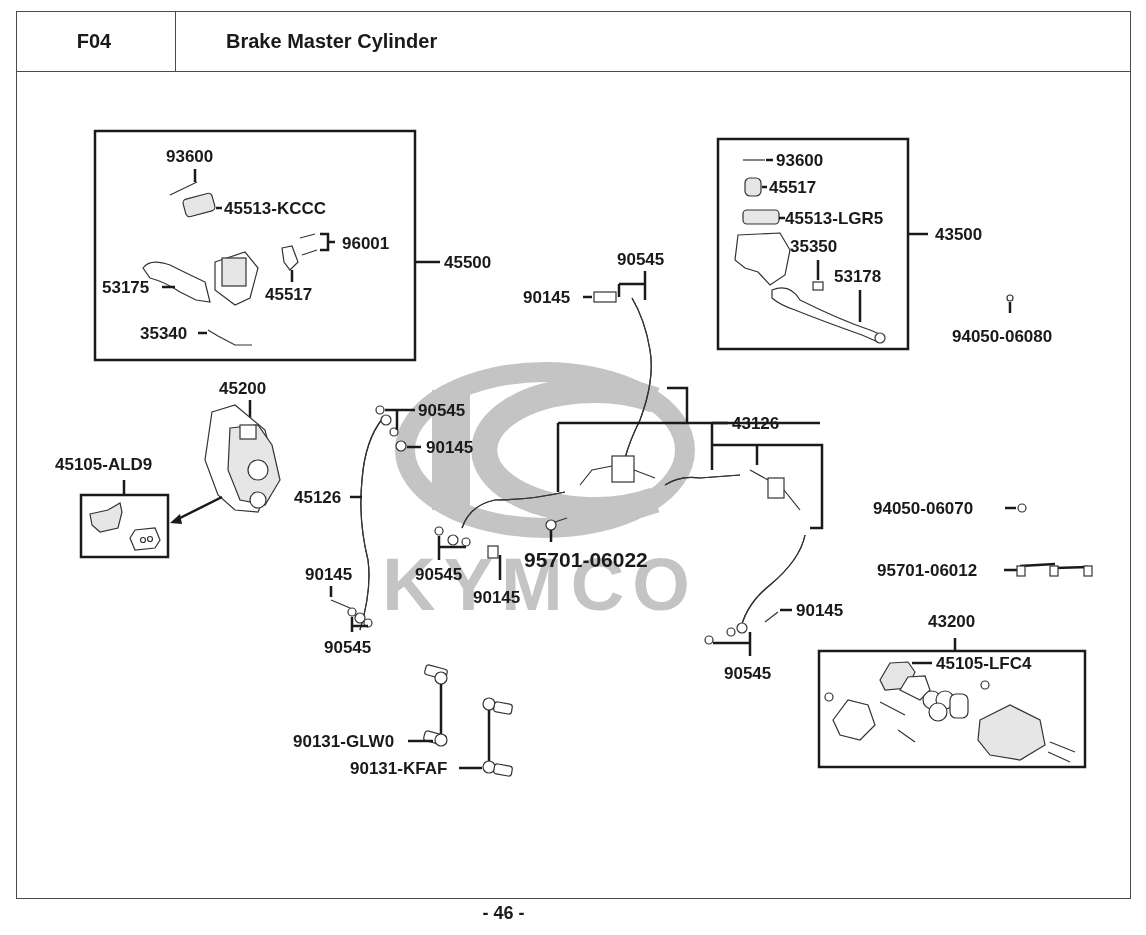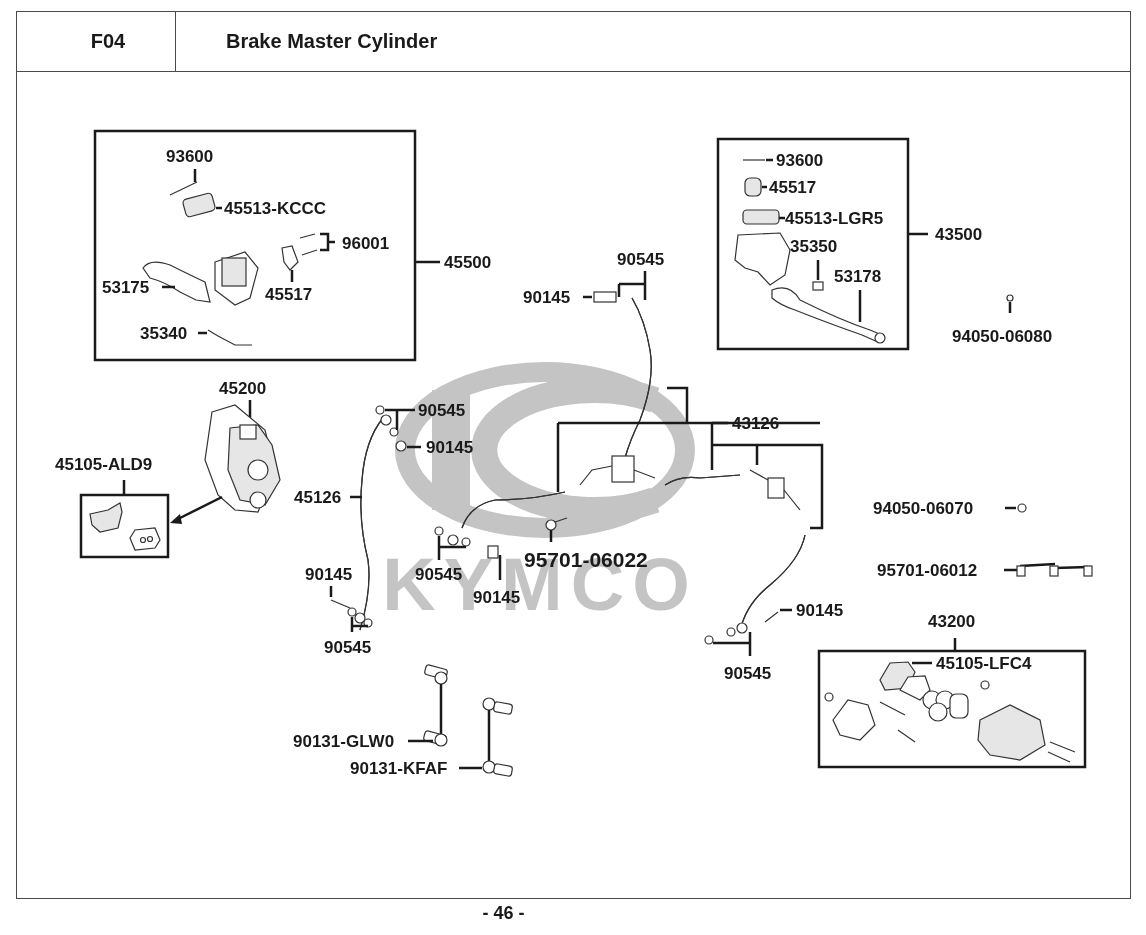--- a/index.html
+++ b/index.html
@@ -1,20 +1,20 @@
 <!DOCTYPE html>
 <html><head>
 <meta charset="utf-8">
 <style>
   html,body{margin:0;padding:0;background:#fff;}
   body{width:1146px;height:935px;position:relative;overflow:hidden;font-family:"Liberation Sans",sans-serif;color:#1a1a1a;}
   .frame{position:absolute;left:16px;top:11px;width:1115px;height:888px;border:1.5px solid #4a4a4a;box-sizing:border-box;}
   .hdr-line{position:absolute;left:16px;top:71px;width:1115px;height:0;border-top:1.5px solid #4a4a4a;}
   .hdr-code-box{position:absolute;left:16px;top:11px;width:160px;height:61px;border-right:1.5px solid #4a4a4a;box-sizing:border-box;}
-  .hdr-code{position:absolute;left:28px;top:11px;width:160px;height:61px;line-height:61px;text-align:center;font-weight:bold;font-size:20px;}
+  .hdr-code{position:absolute;left:14px;top:11px;width:160px;height:61px;line-height:61px;text-align:center;font-weight:bold;font-size:20px;}
   .hdr-title{position:absolute;left:226px;top:11px;height:44px;line-height:61px;font-weight:bold;font-size:20px;}
   .page-num{position:absolute;left:0;width:1007px;top:903px;text-align:center;font-weight:bold;font-size:18px;}
   svg.diagram{position:absolute;left:0;top:0;}
   .lbl{font-family:"Liberation Sans",sans-serif;font-weight:bold;font-size:17px;fill:#1a1a1a;}
   .lbl-big{font-size:21px;}
   .ln{stroke:#1a1a1a;stroke-width:2.5;fill:none;}
   .box{stroke:#1a1a1a;stroke-width:2.5;fill:none;}
   .part{stroke:#333;stroke-width:1.2;fill:#fff;}
   .part-g{stroke:#333;stroke-width:1.2;fill:#e6e6e6;}
   .hose{stroke:#333;stroke-width:1.2;fill:none;}

